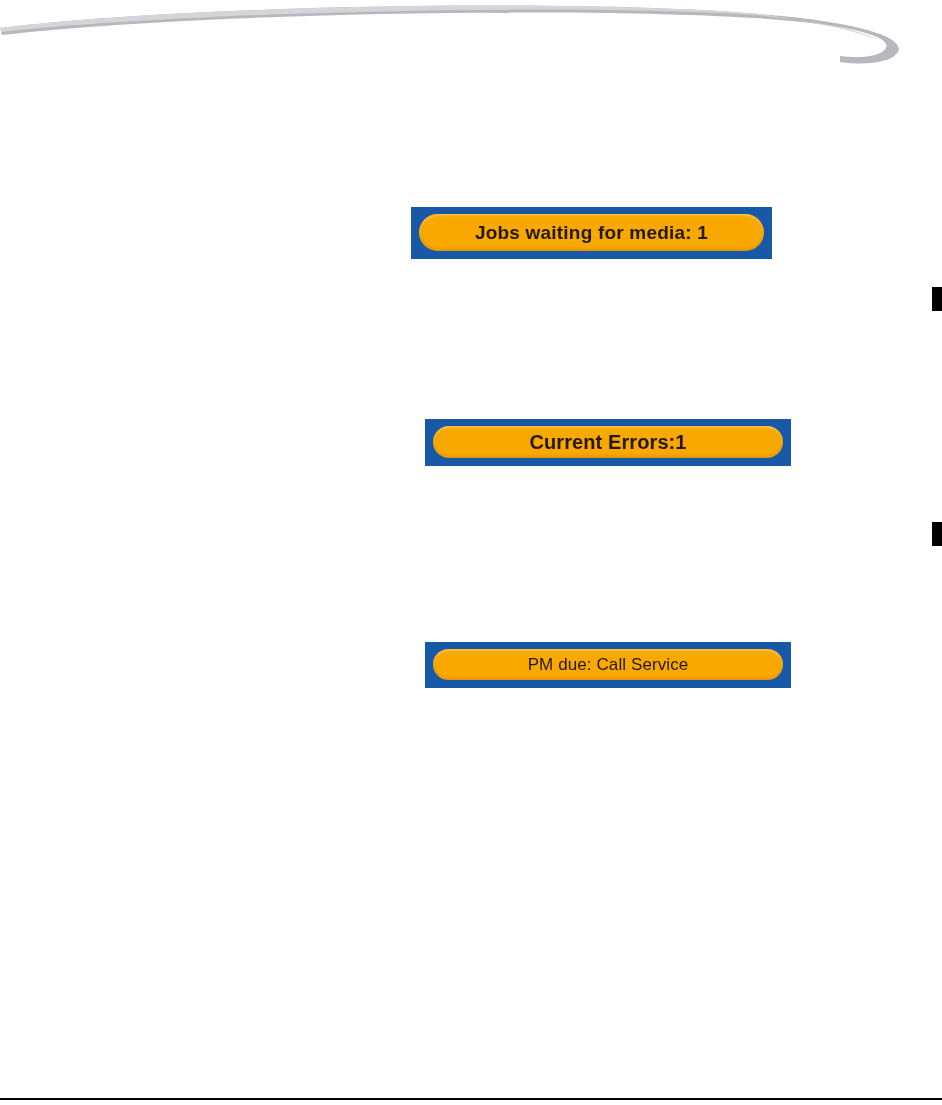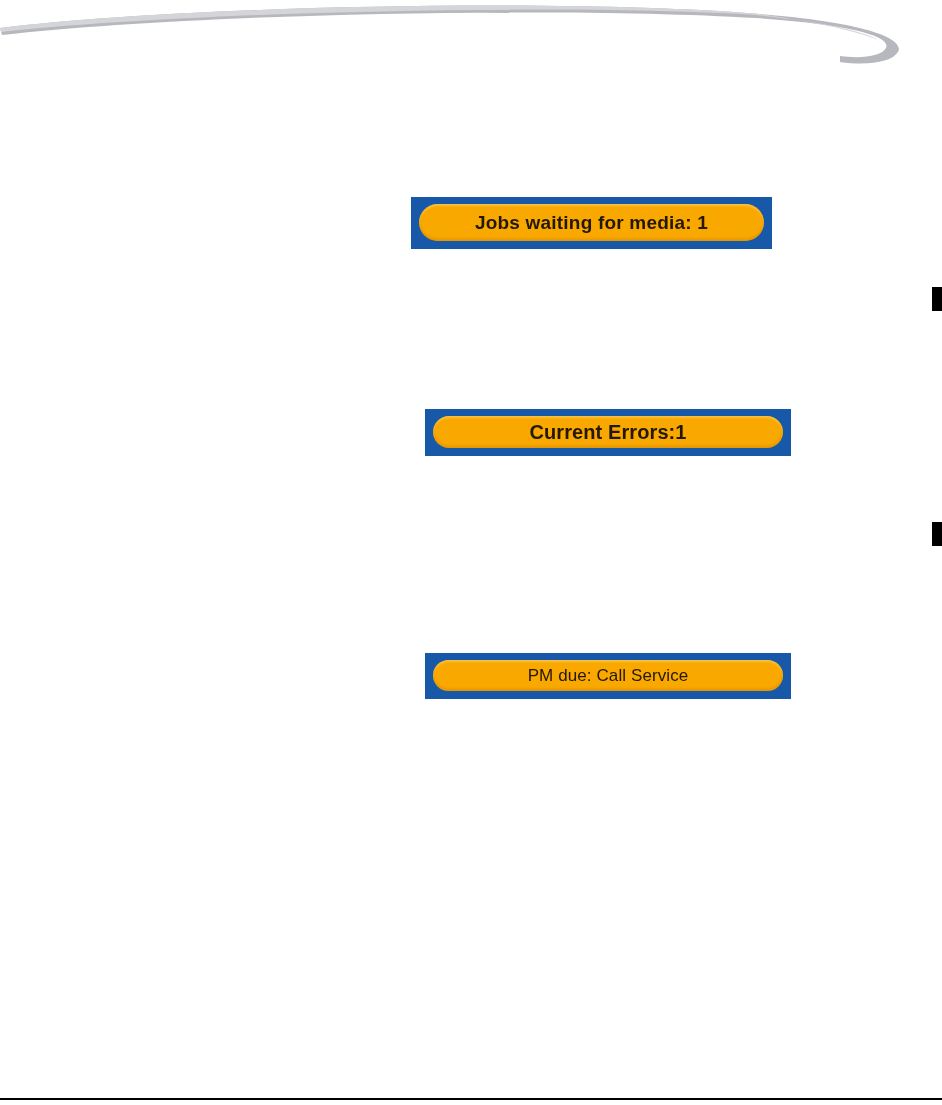--- a/index.html
+++ b/index.html
@@ -28,20 +28,21 @@
 
   
   .status-button {
     position: absolute;
     box-sizing: border-box;
     background: #1759a8;
     display: flex;
     align-items: center;
     justify-content: center;
     padding: 7px 8px 8px 8px;
+    margin-top: 10px;
   }
   .status-button .pill {
     width: 100%;
     height: 100%;
     border-radius: 999px;
     background: #f9a800;
     display: flex;
     align-items: center;
     justify-content: center;
     box-shadow: inset 0 -2px 3px rgba(160,100,0,0.28),
@@ -76,21 +77,21 @@
     height: 47px;
   }
   #status-current-errors .pill-label {
     font-size: 20px;
     font-weight: bold;
   }
 
   
   #status-pm-due {
     left: 425px;
-    top: 653px;
+    top: 632px;
     width: 366px;
     height: 46px;
   }
   #status-pm-due .pill-label {
     font-size: 17px;
     font-weight: normal;
   }
 
   
   .edge-mark {

